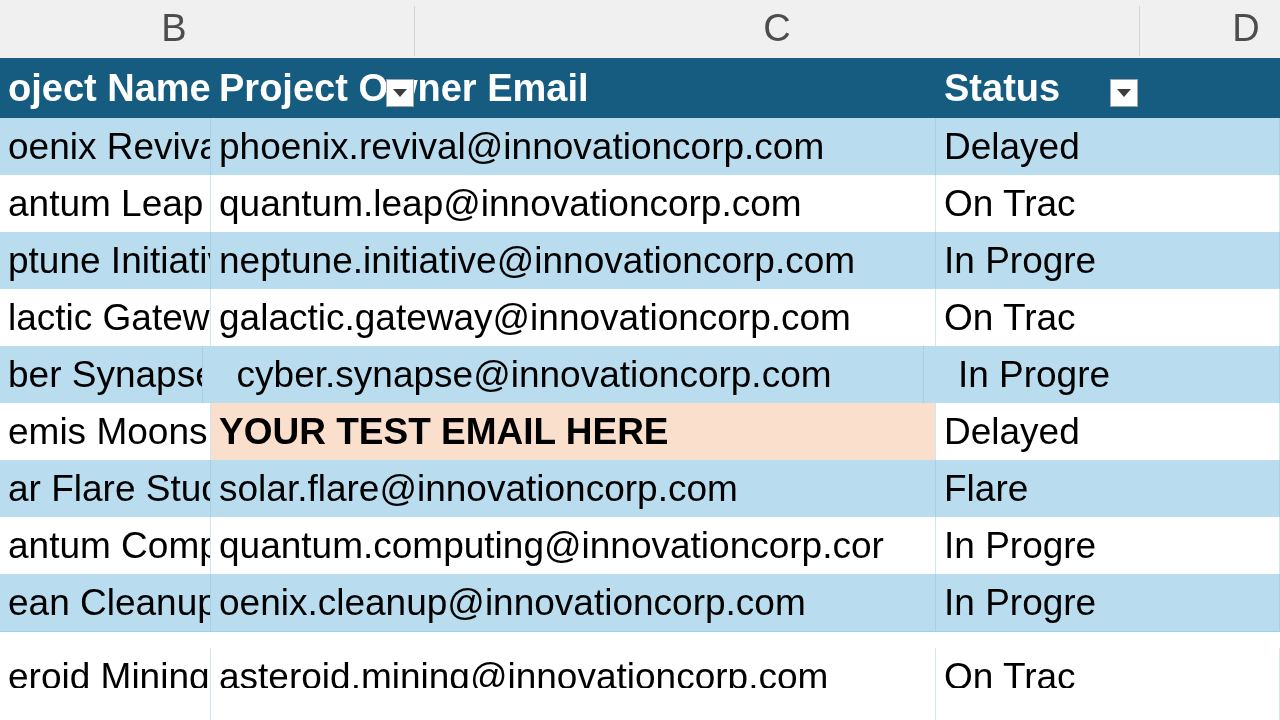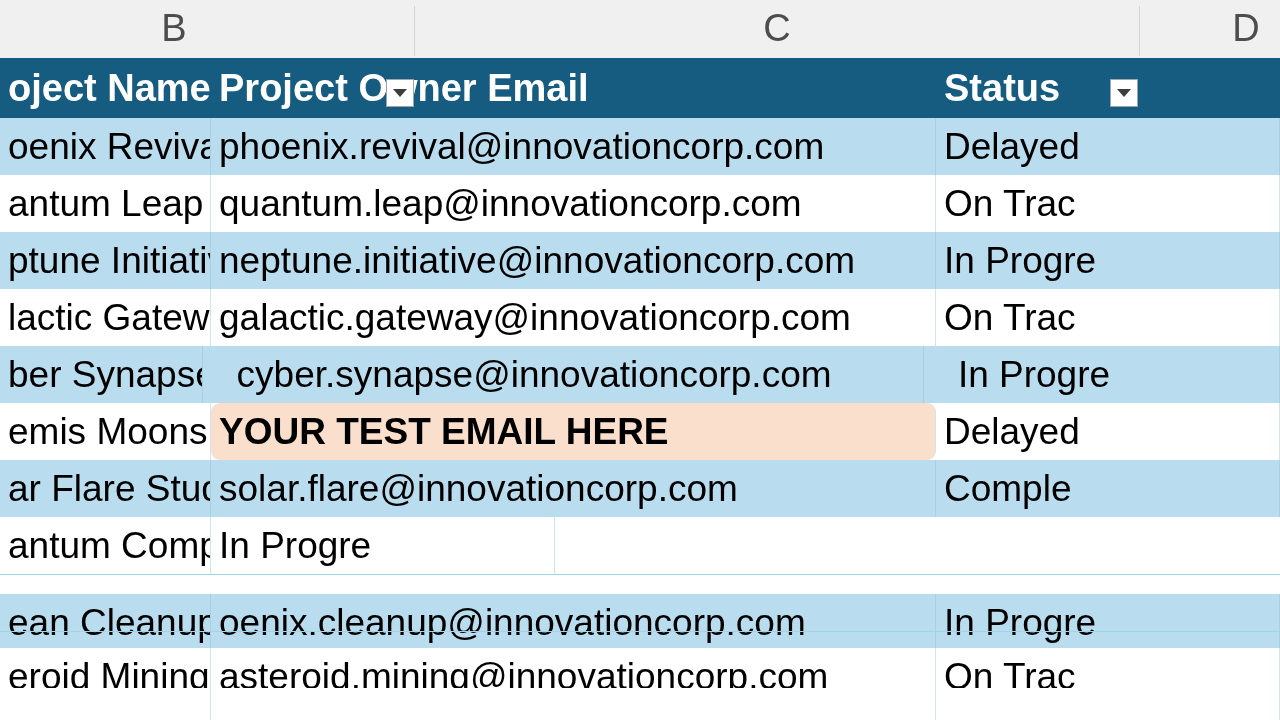--- a/index.html
+++ b/index.html
@@ -130,21 +130,20 @@
     left: 0;
     width: 1280px;
     height: 1px;
     background: #9fd3e8;
   }
 
   
   .hl {
     background: #fbdfcd;
     font-weight: bold;
-    border-radius: 9px;
   }
   .empty-row { background: #ffffff; }
 </style>
 </head>
 <body>
 
 <div id="screen">
 
   <div class="col-strip">
     <div class="col-letter" id="cl-0" style="left: 74px; width: 200px;">B</div>
@@ -201,29 +200,30 @@
         <div class="row-line" style="top: 345px;"></div>
         <div class="row data-row plain" style="top: 345px;">
           <div class="cell c-b">emis Moonshot</div>
           <div class="cell c-c hl">YOUR TEST EMAIL HERE</div>
           <div class="cell c-d">Delayed</div>
         </div>
         <div class="row-line" style="top: 402px;"></div>
         <div class="row data-row band" style="top: 402px;">
           <div class="cell c-b">ar Flare Study</div>
           <div class="cell c-c">solar.flare@innovationcorp.com</div>
-          <div class="cell c-d">Comple</div>
+          <div class="cell c-d">Flare</div>
         </div>
         <div class="row-line" style="top: 459px;"></div>
         <div class="row data-row plain" style="top: 459px;">
           <div class="cell c-b">antum Computing R&amp;D</div>
+          <div class="cell c-c">quantum.computing@innovationcorp.cor</div>
           <div class="cell c-d">In Progre</div>
         </div>
         <div class="row-line" style="top: 516px;"></div>
-        <div class="row data-row band" style="top: 536px;">
+        <div class="row data-row band" style="top: 516px;">
           <div class="cell c-b">ean Cleanup</div>
           <div class="cell c-c">oenix.cleanup@innovationcorp.com</div>
           <div class="cell c-d">In Progre</div>
         </div>
         <div class="row-line" style="top: 573px;"></div>
         <div class="row data-row plain" style="top: 590px;">
           <div class="cell c-b">eroid Mining</div>
           <div class="cell c-c">asteroid.mining@innovationcorp.com</div>
           <div class="cell c-d">On Trac</div>
         </div>

